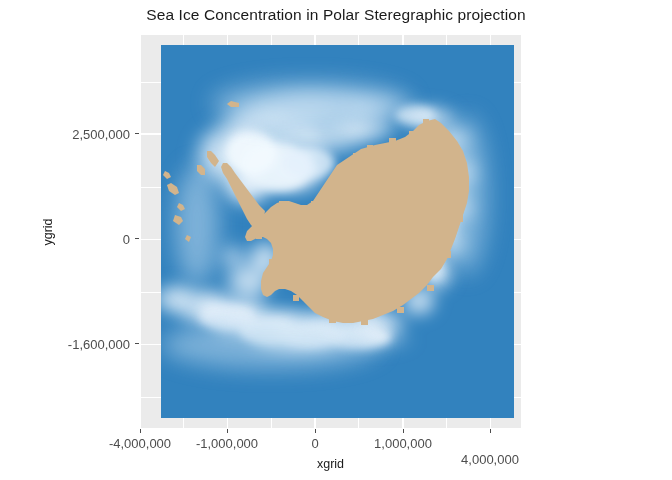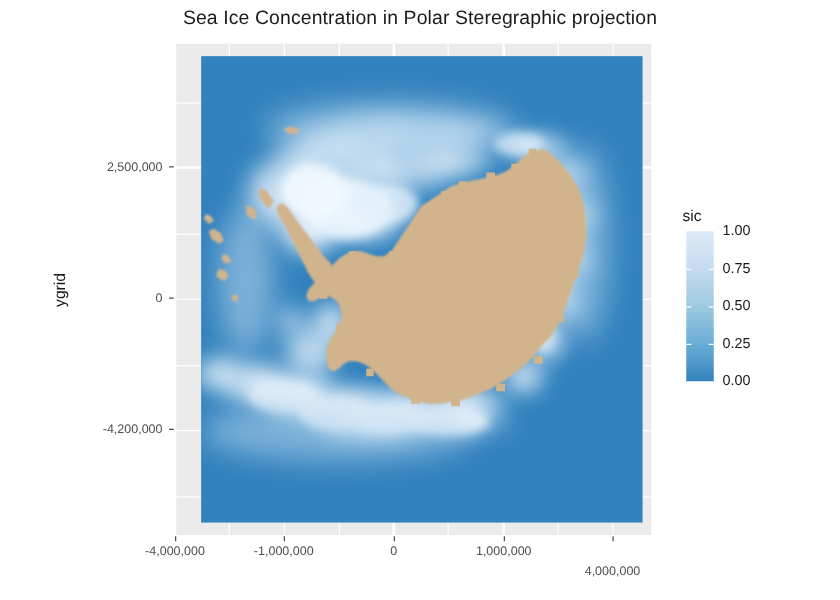--- a/index.html
+++ b/index.html
@@ -43,21 +43,21 @@
     overflow:hidden;
     background:#3282be;
   }
   .raster svg{display:block;width:100%;height:100%;}
 
   
   .tick{position:absolute;background:#4d4d4d;}
   .tick-x{width:1px;height:4px;}
   .tick-y{height:1px;width:4px;}
   .axis-text{
-    position:absolute;font-size:10px;color:#4d4d4d;white-space:nowrap;
+    position:absolute;font-size:13px;color:#4d4d4d;white-space:nowrap;
   }
   .axis-text-x{text-align:left;transform:translateX(-50%);}
   .axis-text-y{text-align:right;transform:translateY(-50%);}
   .axis-title{
     position:absolute;font-size:12.5px;color:#1a1a1a;white-space:nowrap;
   }
   .axis-title-x{left:0;width:672px;text-align:center;top:457px;
                 
                 left:140px;width:381px;}
   .axis-title-y{
@@ -266,43 +266,26 @@
   <div class="tick tick-x" style="left:315px;top:429px;"></div>
   <div class="tick tick-x" style="left:403px;top:429px;"></div>
   <div class="tick tick-x" style="left:490px;top:429px;"></div>
 
   <div class="axis-text axis-text-x" style="left:140px;top:436px;">-4,000,000</div>
   <div class="axis-text axis-text-x" style="left:227px;top:436px;">-1,000,000</div>
   <div class="axis-text axis-text-x" style="left:315px;top:436px;">0</div>
   <div class="axis-text axis-text-x" style="left:403px;top:436px;">1,000,000</div>
   <div class="axis-text axis-text-x" style="left:490px;top:436px;margin-top:16px;">4,000,000</div>
 
+  <div class="axis-title axis-title-x">xgrid</div>
 
   <div class="tick tick-y" style="left:135px;top:133px;"></div>
   <div class="tick tick-y" style="left:135px;top:238px;"></div>
   <div class="tick tick-y" style="left:135px;top:343px;"></div>
 
   <div class="axis-text axis-text-y" style="left:60px;top:134px;width:70px;">2,500,000</div>
   <div class="axis-text axis-text-y" style="left:60px;top:239px;width:70px;">0</div>
-  <div class="axis-text axis-text-y" style="left:60px;top:344px;width:70px;">-4,200,000</div>
+  <div class="axis-text axis-text-y" style="left:60px;top:344px;width:70px;">-1,600,000</div>
 
   <div class="axis-title axis-title-y">ygrid</div>
 
-  <div class="legend">
-    <div class="legend-title">sic</div>
-
-    <div class="legend-bar"></div>
-
-    <div class="legend-tick right" style="top:49px;"></div>
-    <div class="legend-tick left" style="top:49px;"></div>
-    <div class="legend-tick right" style="top:79px;"></div>
-    <div class="legend-tick left" style="top:79px;"></div>
-    <div class="legend-tick right" style="top:109px;"></div>
-    <div class="legend-tick left" style="top:109px;"></div>
-
-    <div class="legend-label" style="top:19px;">1.00</div>
-    <div class="legend-label" style="top:49px;">0.75</div>
-    <div class="legend-label" style="top:79px;">0.50</div>
-    <div class="legend-label" style="top:109px;">0.25</div>
-    <div class="legend-label" style="top:139px;">0.00</div>
-  </div>
 
 </div>
 
 </body></html>

